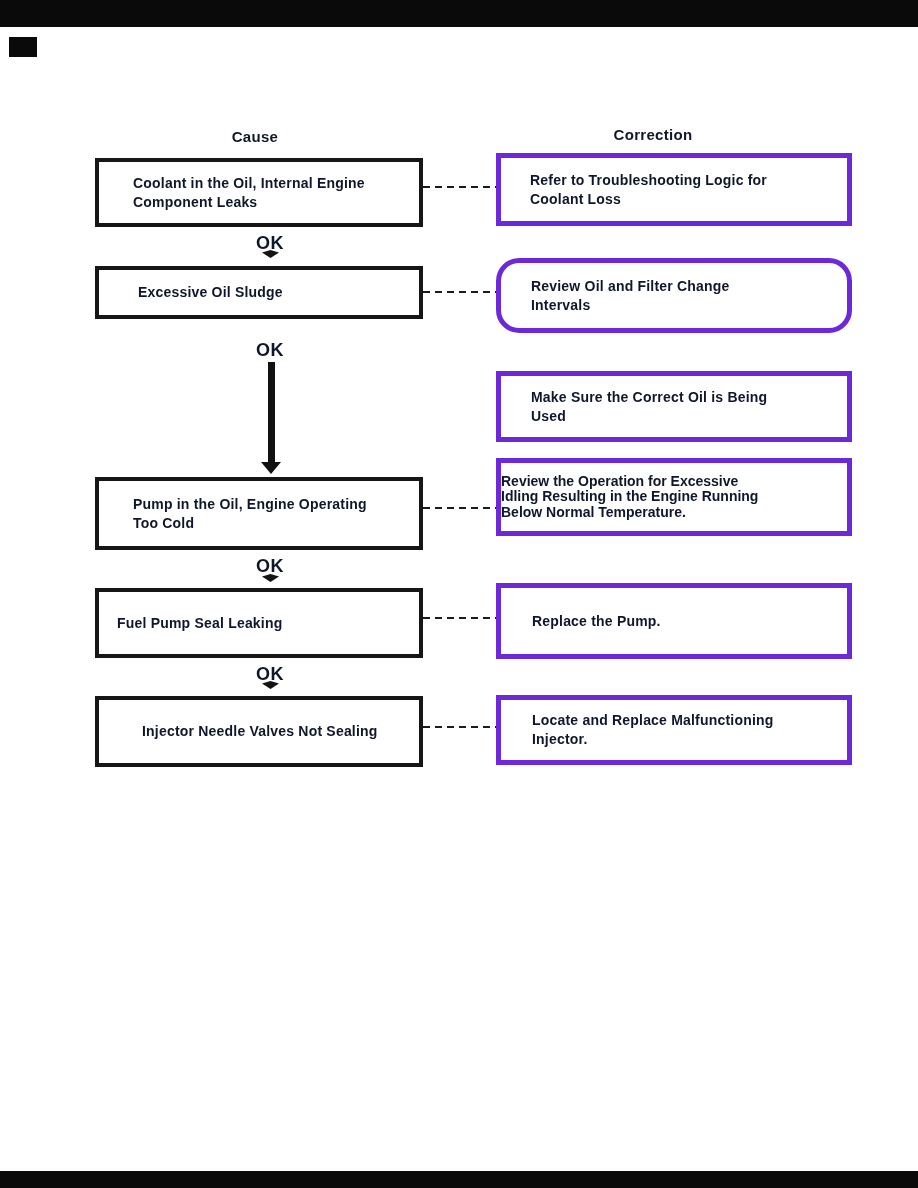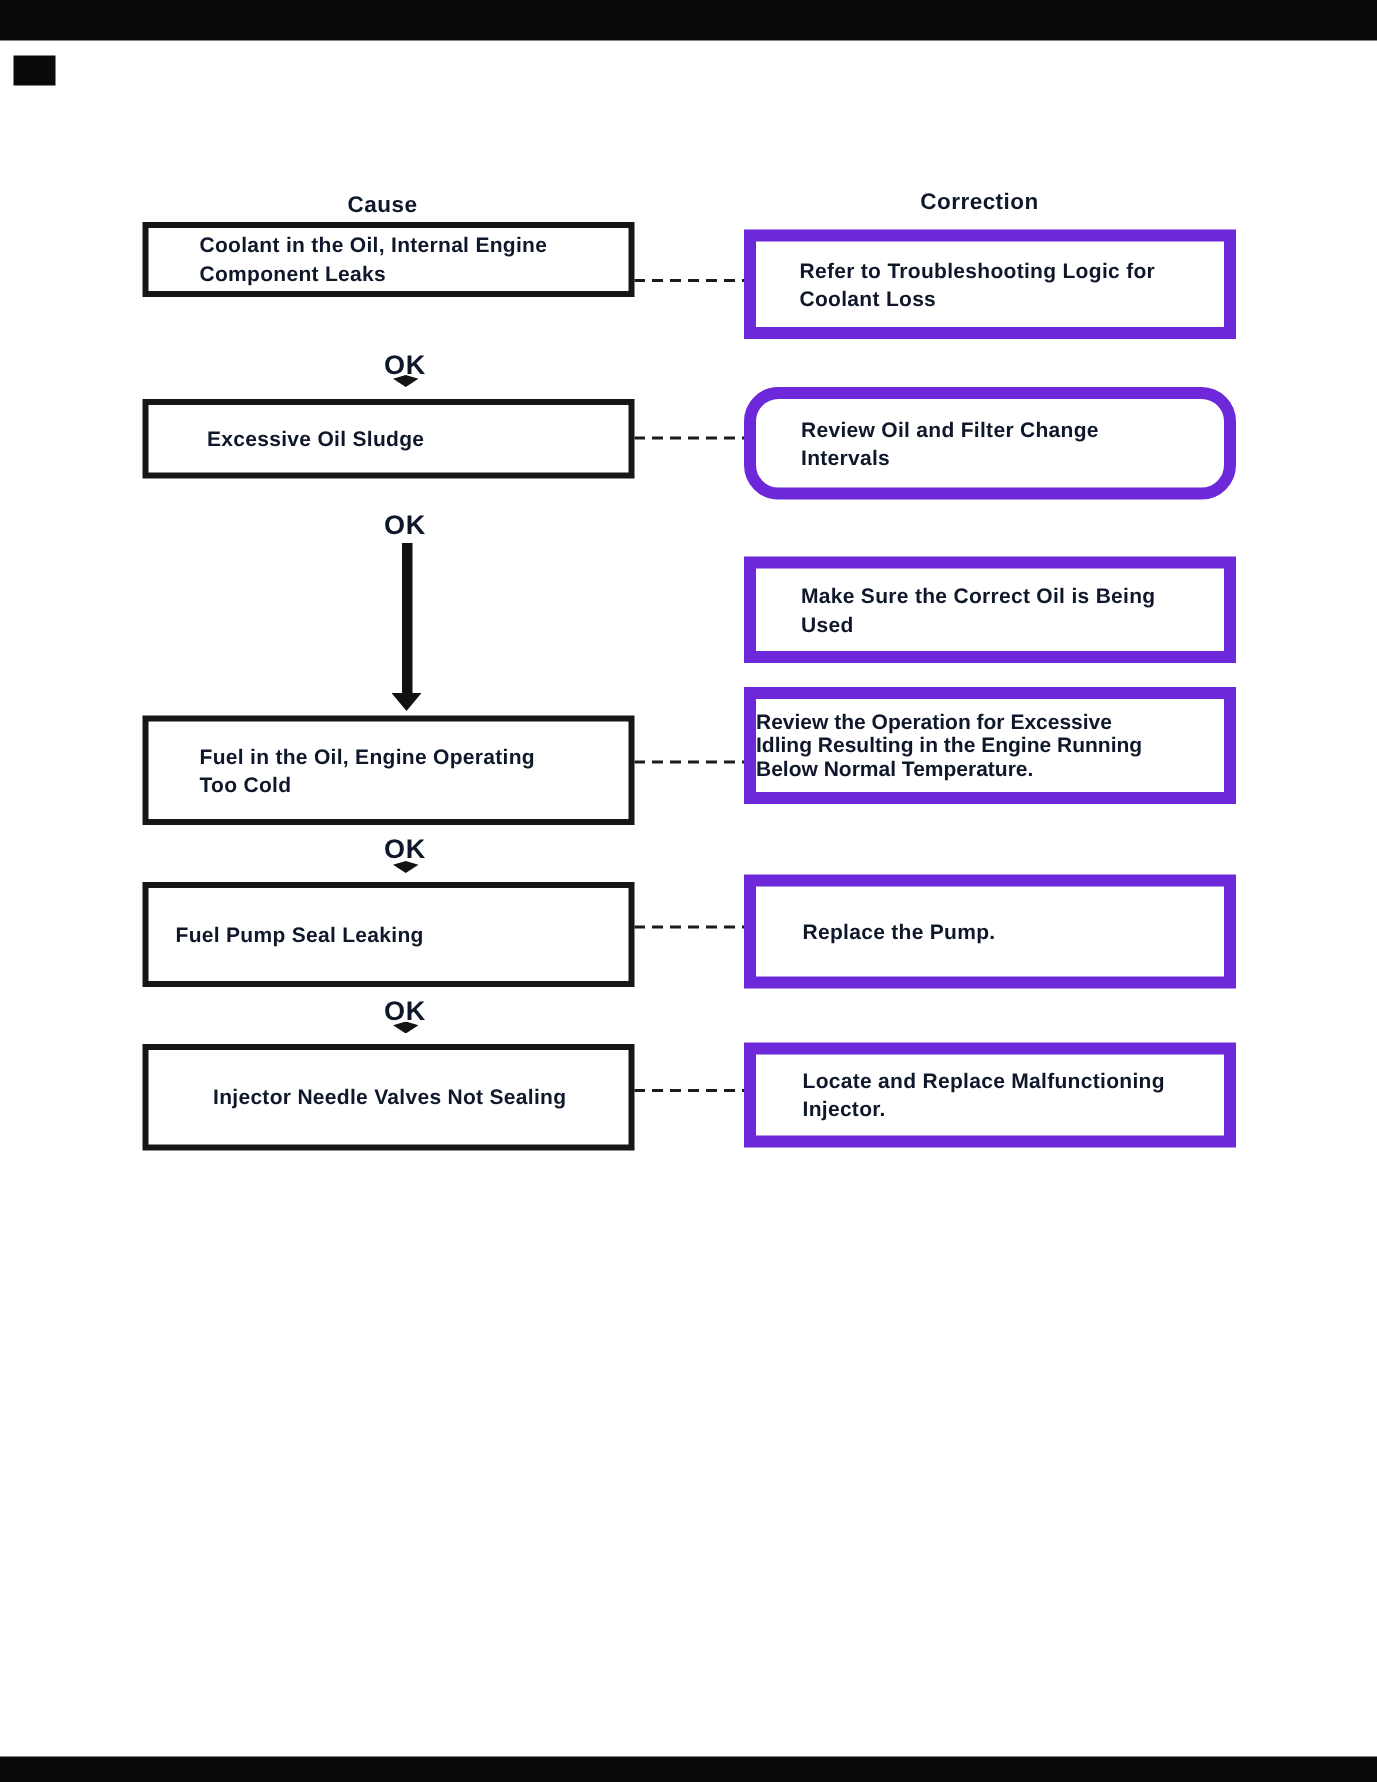--- a/index.html
+++ b/index.html
@@ -23,21 +23,21 @@
   .hdr-corr  { left:593px; top:126px; width:120px; }
 
   
   .box {
     position:absolute; box-sizing:border-box; background:#fff;
     display:flex; align-items:center;
     font-size:14px; font-weight:bold; line-height:19px;
     letter-spacing:.2px; white-space:pre-line;
   }
   .lbox { left:95px;  width:328px; border:4px solid #161616; }
-  .rbox { left:496px; width:328px; border:8px solid #6d28d9; }
+  .rbox { left:496px; width:356px; border:5px solid #6d28d9; }
   .tight { line-height:15.5px; letter-spacing:0; }
 
   
   .ok {
     position:absolute; left:240px; width:60px; text-align:center;
     font-size:18px; font-weight:bold; letter-spacing:.5px;
   }
   .arrowhead {
     position:absolute; left:262px; width:17px; height:8px; background:#141414;
     clip-path:polygon(50% 100%, 0% 32%, 50% 0%, 100% 32%);
@@ -59,21 +59,21 @@
 
 <div class="page">
 
   <div class="artifact top-bar"></div>
   <div class="artifact corner-square"></div>
   <div class="artifact bottom-bar"></div>
 
   <div class="col-header hdr-cause">Cause</div>
   <div class="col-header hdr-corr">Correction</div>
 
-  <div class="box lbox" style="top:148px; height:50px; padding-left:34px;">
+  <div class="box lbox" style="top:158px; height:69px; padding-left:34px;">
     <span>Coolant in the Oil, Internal Engine
 Component Leaks</span>
   </div>
   <div class="dash" style="top:186px;"></div>
   <div class="box rbox" style="top:153px; height:73px; padding-left:29px;">
     <span>Refer to Troubleshooting Logic for
 Coolant Loss</span>
   </div>
   <div class="ok" style="top:233px;">OK</div>
   <div class="arrowhead" style="top:250px;"></div>
@@ -90,21 +90,21 @@
 
   <div class="thick-shaft"></div>
   <div class="thick-head"></div>
 
   <div class="box rbox" style="top:371px; height:71px; padding-left:30px;">
     <span>Make Sure the Correct Oil is Being
 Used</span>
   </div>
 
   <div class="box lbox" style="top:477px; height:73px; padding-left:34px;">
-    <span>Fuel in the Oil, Engine Operating
+    <span>Pump in the Oil, Engine Operating
 Too Cold</span>
   </div>
   <div class="dash" style="top:507px;"></div>
   <div class="box rbox tight" style="top:458px; height:78px; ">
     <span>Review the Operation for Excessive
 Idling Resulting in the Engine Running
 Below Normal Temperature.</span>
   </div>
   <div class="ok" style="top:556px;">OK</div>
   <div class="arrowhead" style="top:574px;"></div>

